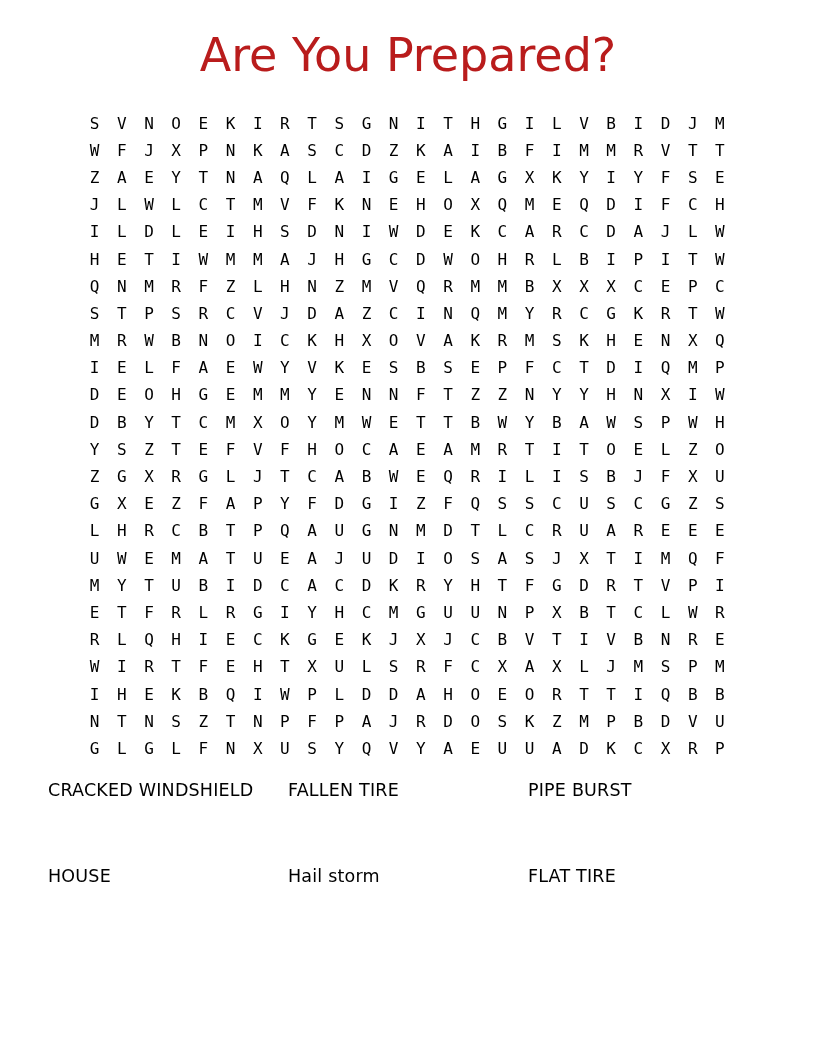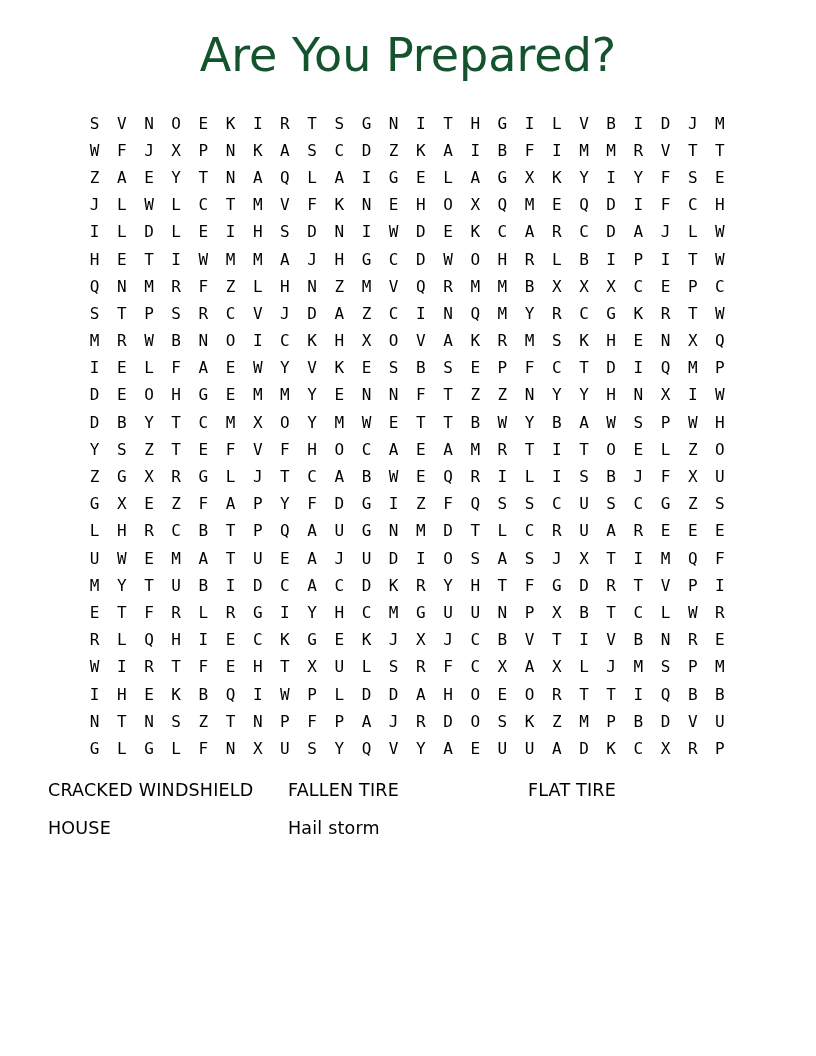--- a/index.html
+++ b/index.html
@@ -16,21 +16,21 @@
   }
   .title {
     position: absolute;
     top: 28px;
     left: 0;
     width: 100%;
     text-align: center;
     font-size: 46px;
     font-weight: 400;
     letter-spacing: 0px;
-    color: #14532d;
+    color: #b91c1c;
   }
   .grid {
     position: absolute;
     left: 81px;
     top: 110px;
     display: grid;
     grid-template-columns: repeat(24, 27.2px);
     grid-auto-rows: 27.2px;
   }
   .cell {
@@ -47,20 +47,21 @@
     left: 48px;
     top: 778px;
     width: 720px;
     display: flex;
     flex-direction: row;
   }
   .word-col {
     width: 240px;
     display: flex;
     flex-direction: column;
+    gap: 48px;
   }
   .word {
     height: 38.4px;
     font-size: 17.5px;
     line-height: 24px;
     letter-spacing: 0.2px;
     color: #000000;
     white-space: nowrap;
   }
 </style>
@@ -650,16 +651,17 @@
   <div class="word-list">
       <div class="word-col">
         <div class="word">CRACKED WINDSHIELD</div>
         <div class="word">HOUSE</div>
       </div>
       <div class="word-col">
         <div class="word">FALLEN TIRE</div>
         <div class="word">Hail storm</div>
       </div>
       <div class="word-col">
+        <div class="word">PIPE BURST</div>
         <div class="word">FLAT TIRE</div>
       </div>
     </div>
 </div>
 
 </body></html>

